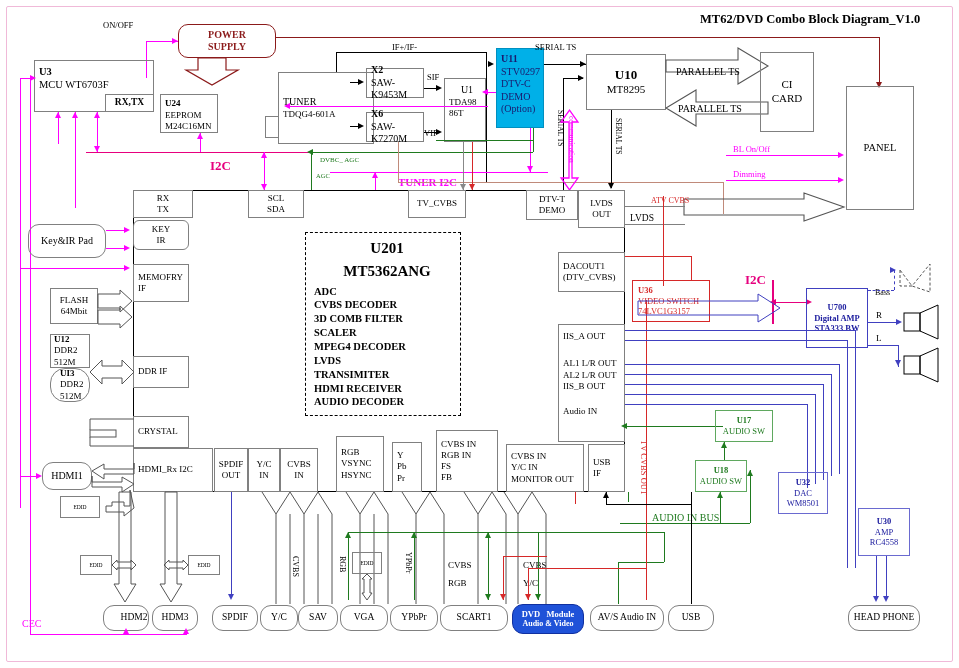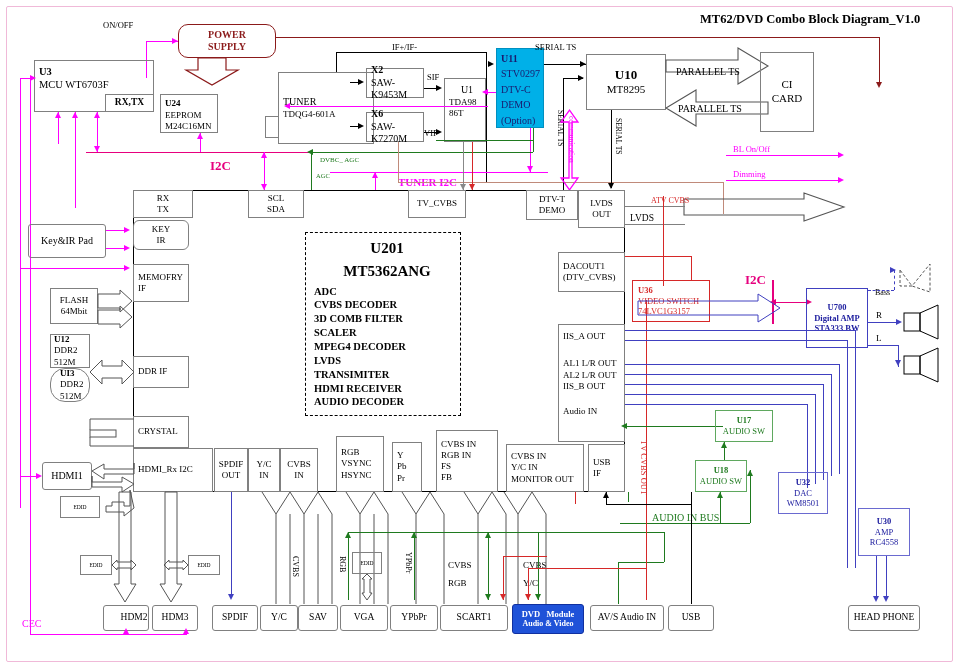--- a/index.html
+++ b/index.html
@@ -4,21 +4,21 @@
 <style>
   html,body{margin:0;padding:0;background:#ffffff;}
   body{font-family:"Liberation Serif", serif;}
   #canvas{position:relative;width:959px;height:668px;background:#fff;overflow:hidden;}
   .frame{position:absolute;left:6px;top:6px;width:945px;height:654px;border:1px solid #f0b9d8;border-radius:2px;}
   .box{position:absolute;box-sizing:border-box;border:1px solid #808080;background:transparent;
        display:flex;flex-direction:column;align-items:center;justify-content:center;text-align:center;
        font-size:9px;line-height:1.25;color:#000;}
   .box.blk{border-color:#000;}
   .box.left{align-items:flex-start;text-align:left;padding-left:4px;}
-  .rnd{border-radius:3px;}
+  .rnd{border-radius:11px;}
   .lbl{position:absolute;font-size:8.5px;color:#000;white-space:nowrap;line-height:1.2;}
   .lbl.b{font-weight:bold;}
   .ttl{position:absolute;font-weight:bold;font-size:12.5px;color:#000;white-space:nowrap;}
   .vert{writing-mode:vertical-rl;text-orientation:mixed;}
   .big{font-size:13px;font-weight:bold;}
   .med{font-size:10.5px;font-weight:bold;}
   .sm{font-size:10px;}
   .xs{font-size:5.5px;}
   
   .w{position:absolute;}
@@ -174,21 +174,21 @@
 
   <div class="w h brn" style="left:398px;top:182px;width:325px;"></div>
   <div class="w v brn" style="left:398px;top:142px;height:40px;"></div>
   <div class="w v brn" style="left:723px;top:182px;height:32px;"></div>
 
   <div class="w v gry2" style="left:463px;top:142px;height:48px;"></div>
   <div class="ar ar-d" style="left:459.5px;top:184px;border-top-color:#888;"></div>
   <div class="w v red" style="left:472px;top:142px;height:48px;"></div>
   <div class="ar ar-d" style="left:468.5px;top:184px;border-top-color:#d62828;"></div>
 
-  <div class="box u11 left" style="left:496px;top:48px;width:48px;height:80px;justify-content:space-between;padding-top:4px;">
+  <div class="box u11 left" style="left:496px;top:48px;width:48px;height:80px;justify-content:flex-start;padding-top:4px;">
     <div style="font-weight:bold;font-size:10px">U11</div>
     <div class="sm">STV0297</div>
     <div class="sm">DTV-C</div>
     <div class="sm">DEMO</div>
     <div class="sm">(Option)</div>
   </div>
   <div class="ar ar-r" style="left:488px;top:60.5px;"></div>
 
   <div class="w h2 blk2" style="left:544px;top:64px;width:42px;"></div>
   <div class="ar ar-r" style="left:580px;top:60.5px;"></div>
@@ -220,20 +220,23 @@
   <svg style="position:absolute;left:666px;top:88px;width:104px;height:44px">
     <polygon points="102,26 30,26 30,38 0,20 30,2 30,14 102,14" fill="none" stroke="#555" stroke-width="1.1"></polygon>
   </svg>
   <div class="lbl sm" style="left:678px;top:103px;">PARALLEL TS</div>
 
   <div class="box" style="left:760px;top:52px;width:54px;height:80px;">
     <div style="font-size:11px">CI</div>
     <div style="font-size:11px">CARD</div>
   </div>
 
+  <div class="box" style="left:846px;top:86px;width:68px;height:124px;">
+    <div style="font-size:10.5px">PANEL</div>
+  </div>
   <div class="w h mag" style="left:726px;top:155px;width:116px;"></div>
   <div class="ar ar-r" style="left:838px;top:151.5px;border-left-color:#ff00ff;"></div>
   <div class="lbl" style="left:733px;top:144px;color:#ff00ff;">BL On/Off</div>
   <div class="w h mag" style="left:726px;top:180px;width:116px;"></div>
   <div class="ar ar-r" style="left:838px;top:176.5px;border-left-color:#ff00ff;"></div>
   <div class="lbl" style="left:733px;top:169px;color:#ff00ff;">Dimming</div>
 
   <svg style="position:absolute;left:684px;top:193px;width:162px;height:30px">
     <polygon points="0,6 120,6 120,0 160,14 120,28 120,22 0,22" fill="none" stroke="#555" stroke-width="1.1"></polygon>
   </svg>

